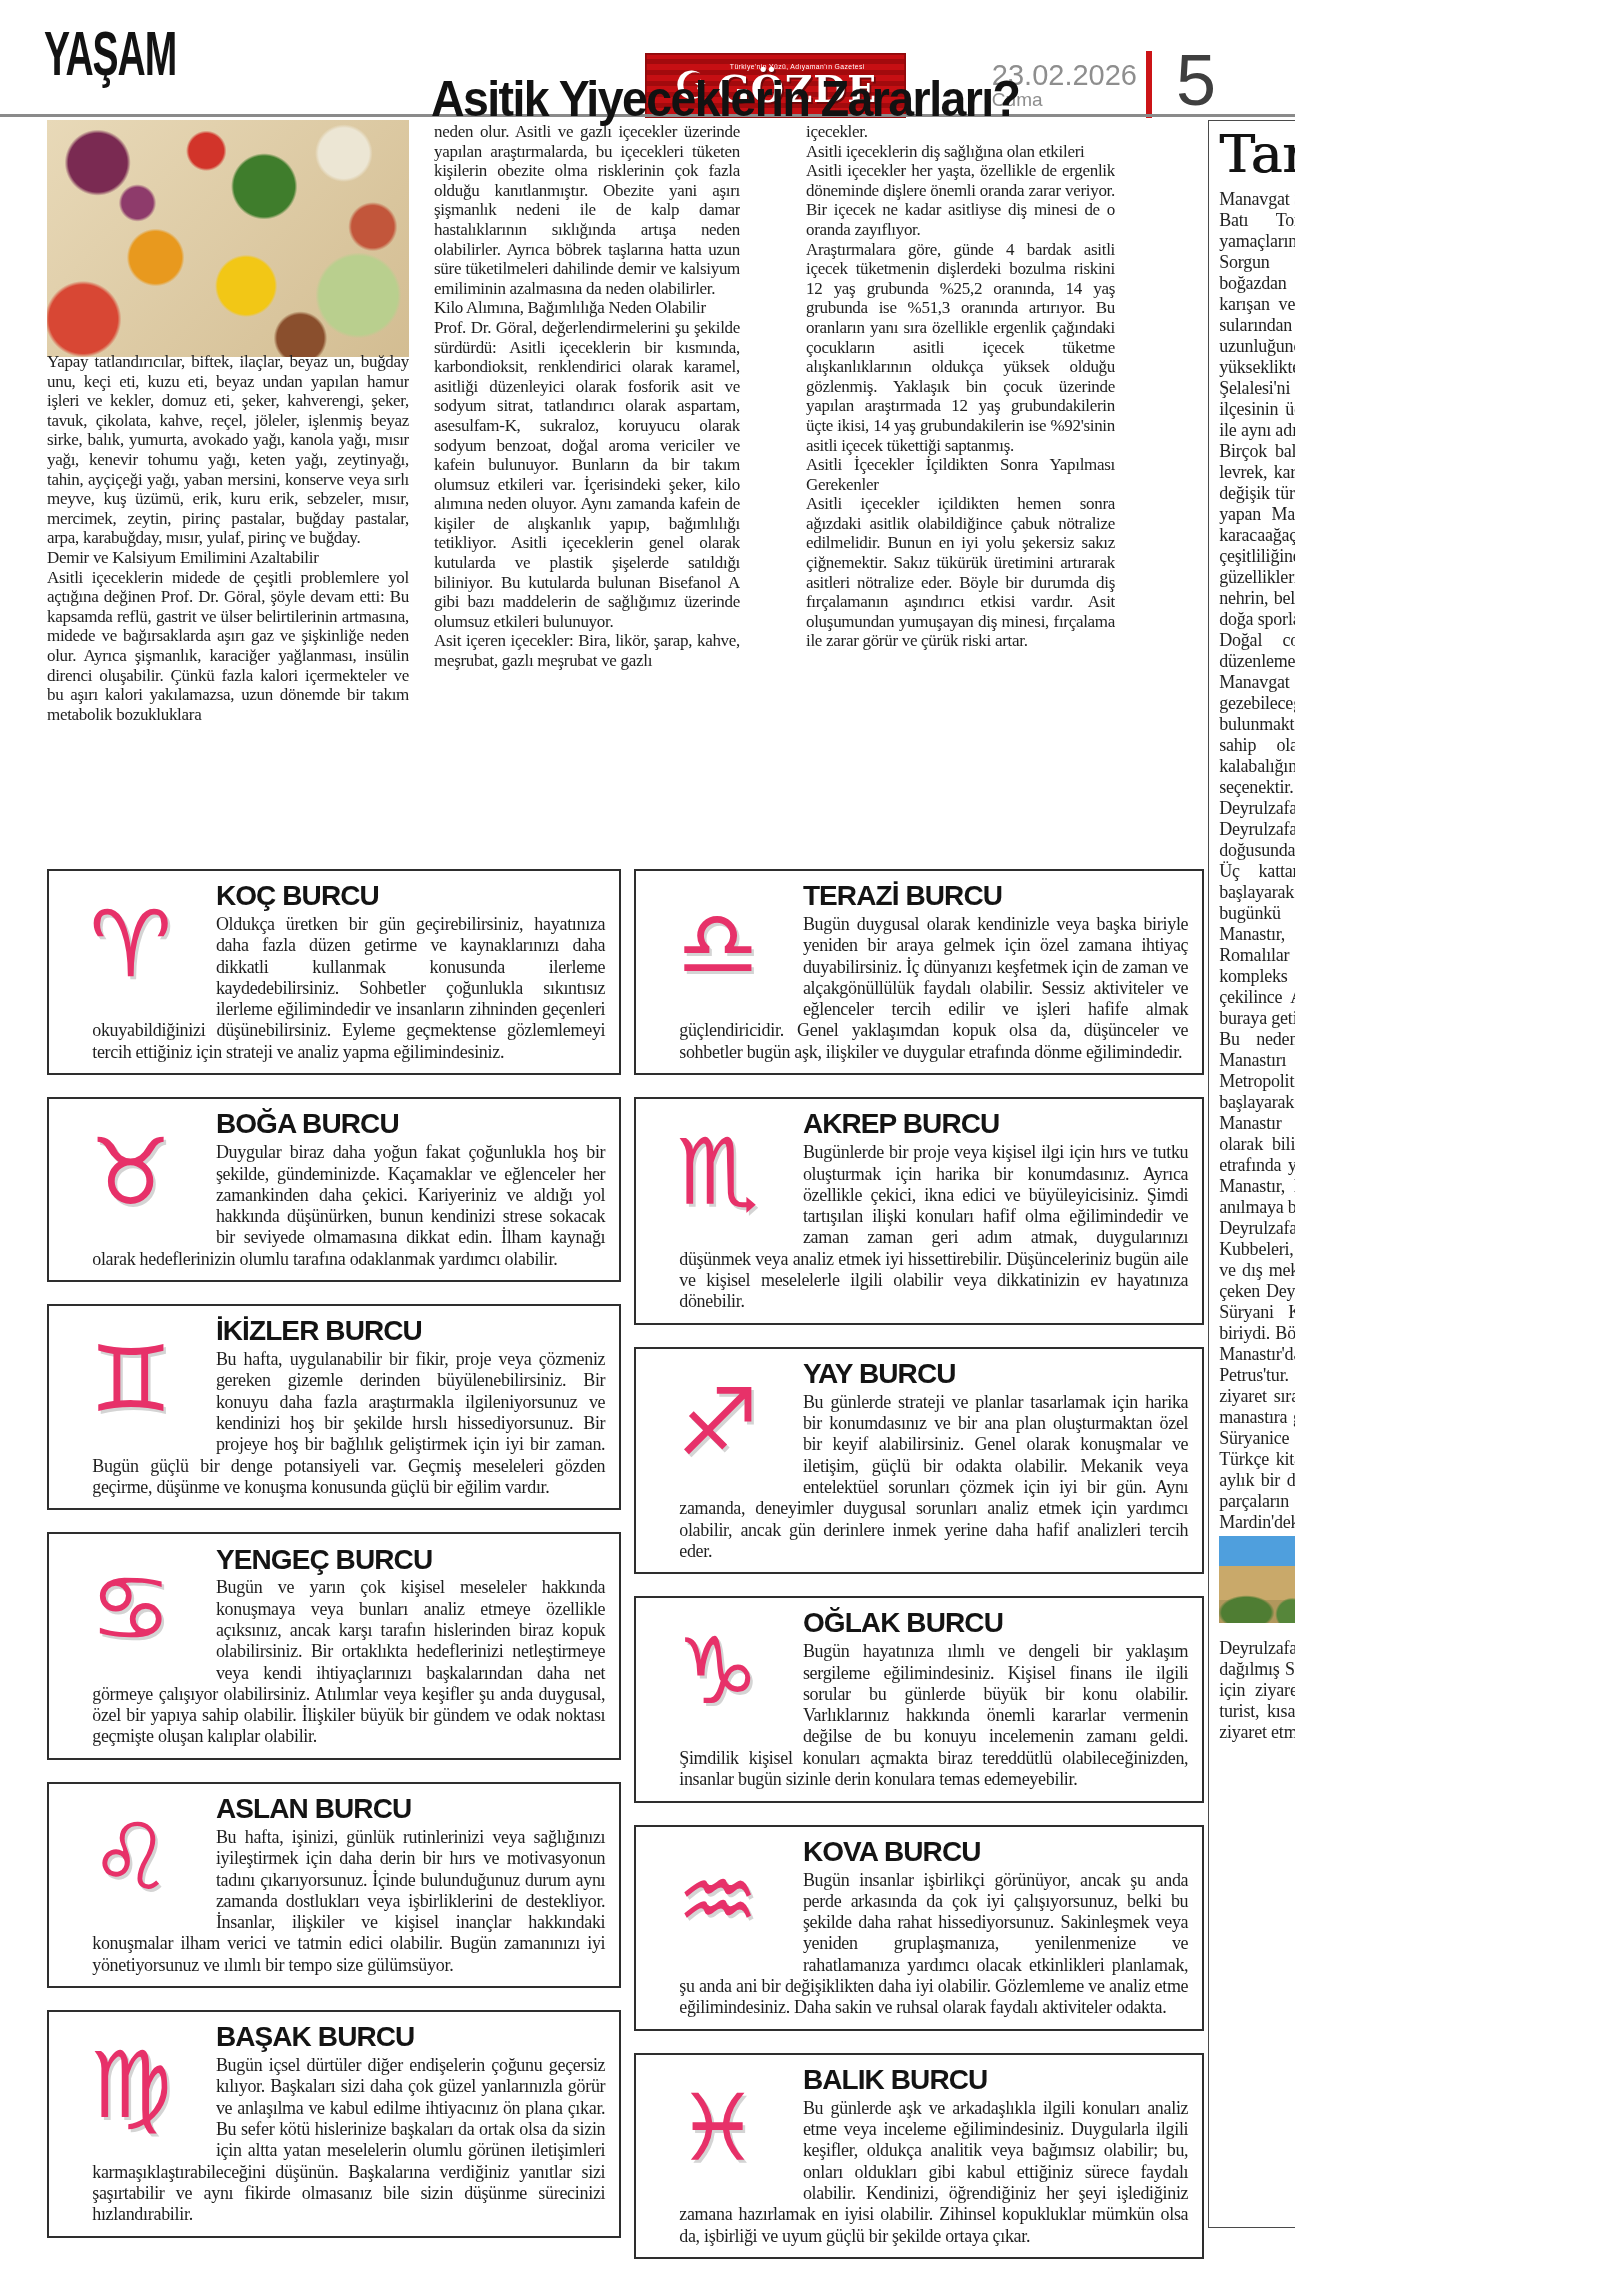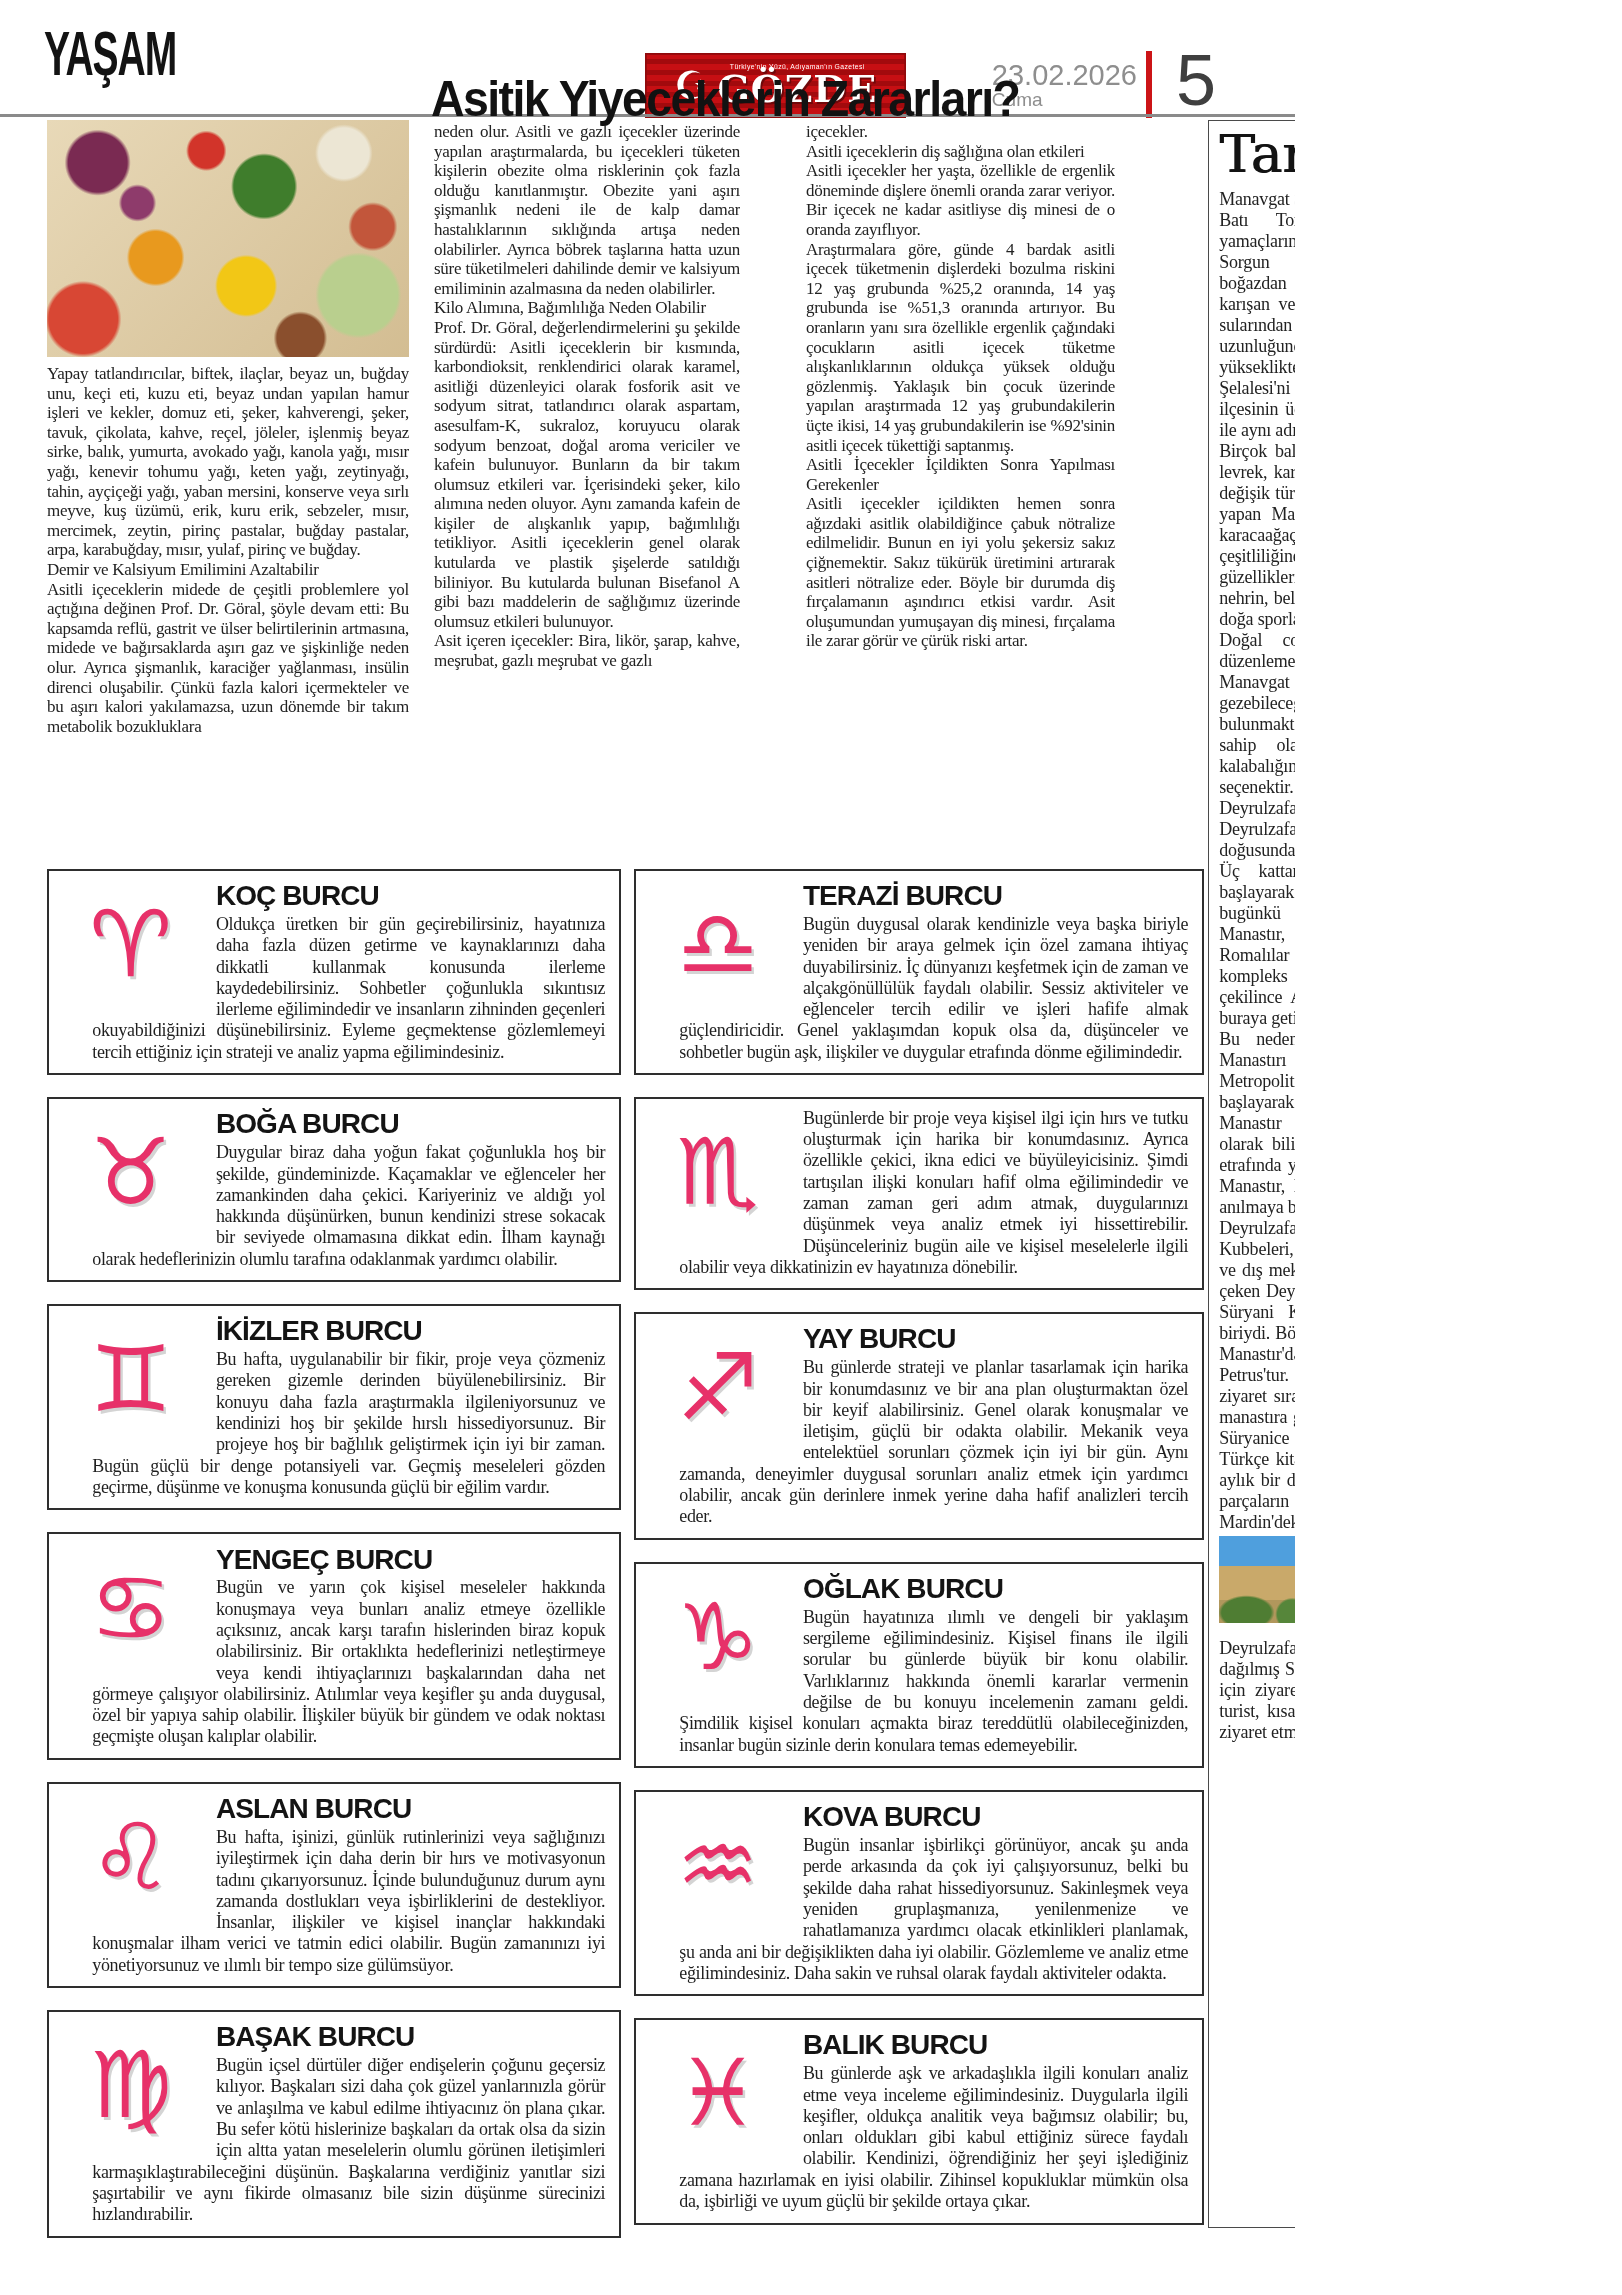--- a/index.html
+++ b/index.html
@@ -37,21 +37,21 @@
       radial-gradient(circle at 30% 58%,#e8991e 0 9%,rgba(0,0,0,0) 10%),
       radial-gradient(circle at 55% 70%,#f2c716 0 11%,rgba(0,0,0,0) 12%),
       radial-gradient(circle at 10% 84%,#d84734 0 9%,rgba(0,0,0,0) 10%),
       radial-gradient(circle at 86% 74%,#b9cf8e 0 11%,rgba(0,0,0,0) 12%),
       radial-gradient(circle at 70% 92%,#8a4f2d 0 7%,rgba(0,0,0,0) 8%),
       radial-gradient(circle at 90% 45%,#c2563b 0 6%,rgba(0,0,0,0) 7%),
       radial-gradient(circle at 25% 35%,#8e3b6b 0 5%,rgba(0,0,0,0) 6%),
       linear-gradient(135deg,#e8d9b8,#d3bd92);}
   .artcol{position:absolute;font-size:17px;line-height:19.6px;letter-spacing:-0.3px;
     text-align:justify;white-space:pre-line;overflow:hidden;color:#222;}
-  .col1{left:47px;top:364px;width:362px;height:494px;}
+  .col1{left:47px;top:352px;width:362px;height:494px;}
   .col2{left:434px;top:122px;width:306px;height:736px;}
   .col3{left:806px;top:122px;width:309px;height:736px;}
 
   
   .tarihi-box{position:absolute;left:1208px;top:120px;width:395px;height:2108px;border:1.7px solid #4a4a4a;
     box-sizing:border-box;padding:3.4px 10.2px 8.5px 10.2px;overflow:hidden;}
   .tarihi-title{font-family:"DejaVu Serif",serif;font-weight:normal;font-size:53px;line-height:1.05;
     color:#131313;letter-spacing:0px;text-shadow:1px 0 0 #131313;margin:1.7px 0 6.8px 0;white-space:nowrap;}
   .tarihi-body{font-size:18px;line-height:21px;letter-spacing:-0.2px;text-align:justify;color:#222;}
   .tarihi-body .flow{white-space:pre-line;}
@@ -196,20 +196,21 @@
           <span class="horo-glyph">♎</span>
         </div>
       <div class="horo-title">TERAZİ BURCU</div>
       <div class="horo-text">Bugün duygusal olarak kendinizle veya başka biriyle yeniden bir araya gelmek için özel zamana ihtiyaç duyabilirsiniz. İç dünyanızı keşfetmek için de zaman ve alçakgönüllülük faydalı olabilir. Sessiz aktiviteler ve eğlenceler tercih edilir ve işleri hafife almak güçlendiricidir. Genel yaklaşımdan kopuk olsa da, düşünceler ve sohbetler bugün aşk, ilişkiler ve duygular etrafında dönme eğilimindedir.</div>
     </div>
 
     <div class="horo-box">
       <div class="horo-icon">
           <span class="horo-glyph">♏</span>
         </div>
+      <div class="horo-title">AKREP BURCU</div>
       <div class="horo-text">Bugünlerde bir proje veya kişisel ilgi için hırs ve tutku oluşturmak için harika bir konumdasınız. Ayrıca özellikle çekici, ikna edici ve büyüleyicisiniz. Şimdi tartışılan ilişki konuları hafif olma eğilimindedir ve zaman zaman geri adım atmak, duygularınızı düşünmek veya analiz etmek iyi hissettirebilir. Düşünceleriniz bugün aile ve kişisel meselelerle ilgili olabilir veya dikkatinizin ev hayatınıza dönebilir.</div>
     </div>
 
     <div class="horo-box">
       <div class="horo-icon">
           <span class="horo-glyph">♐</span>
         </div>
       <div class="horo-title">YAY BURCU</div>
       <div class="horo-text">Bu günlerde strateji ve planlar tasarlamak için harika bir konumdasınız ve bir ana plan oluşturmaktan özel bir keyif alabilirsiniz. Genel olarak konuşmalar ve iletişim, güçlü bir odakta olabilir. Mekanik veya entelektüel sorunları çözmek için iyi bir gün. Aynı zamanda, deneyimler duygusal sorunları analiz etmek için yardımcı olabilir, ancak gün derinlere inmek yerine daha hafif analizleri tercih eder.</div>
     </div>

